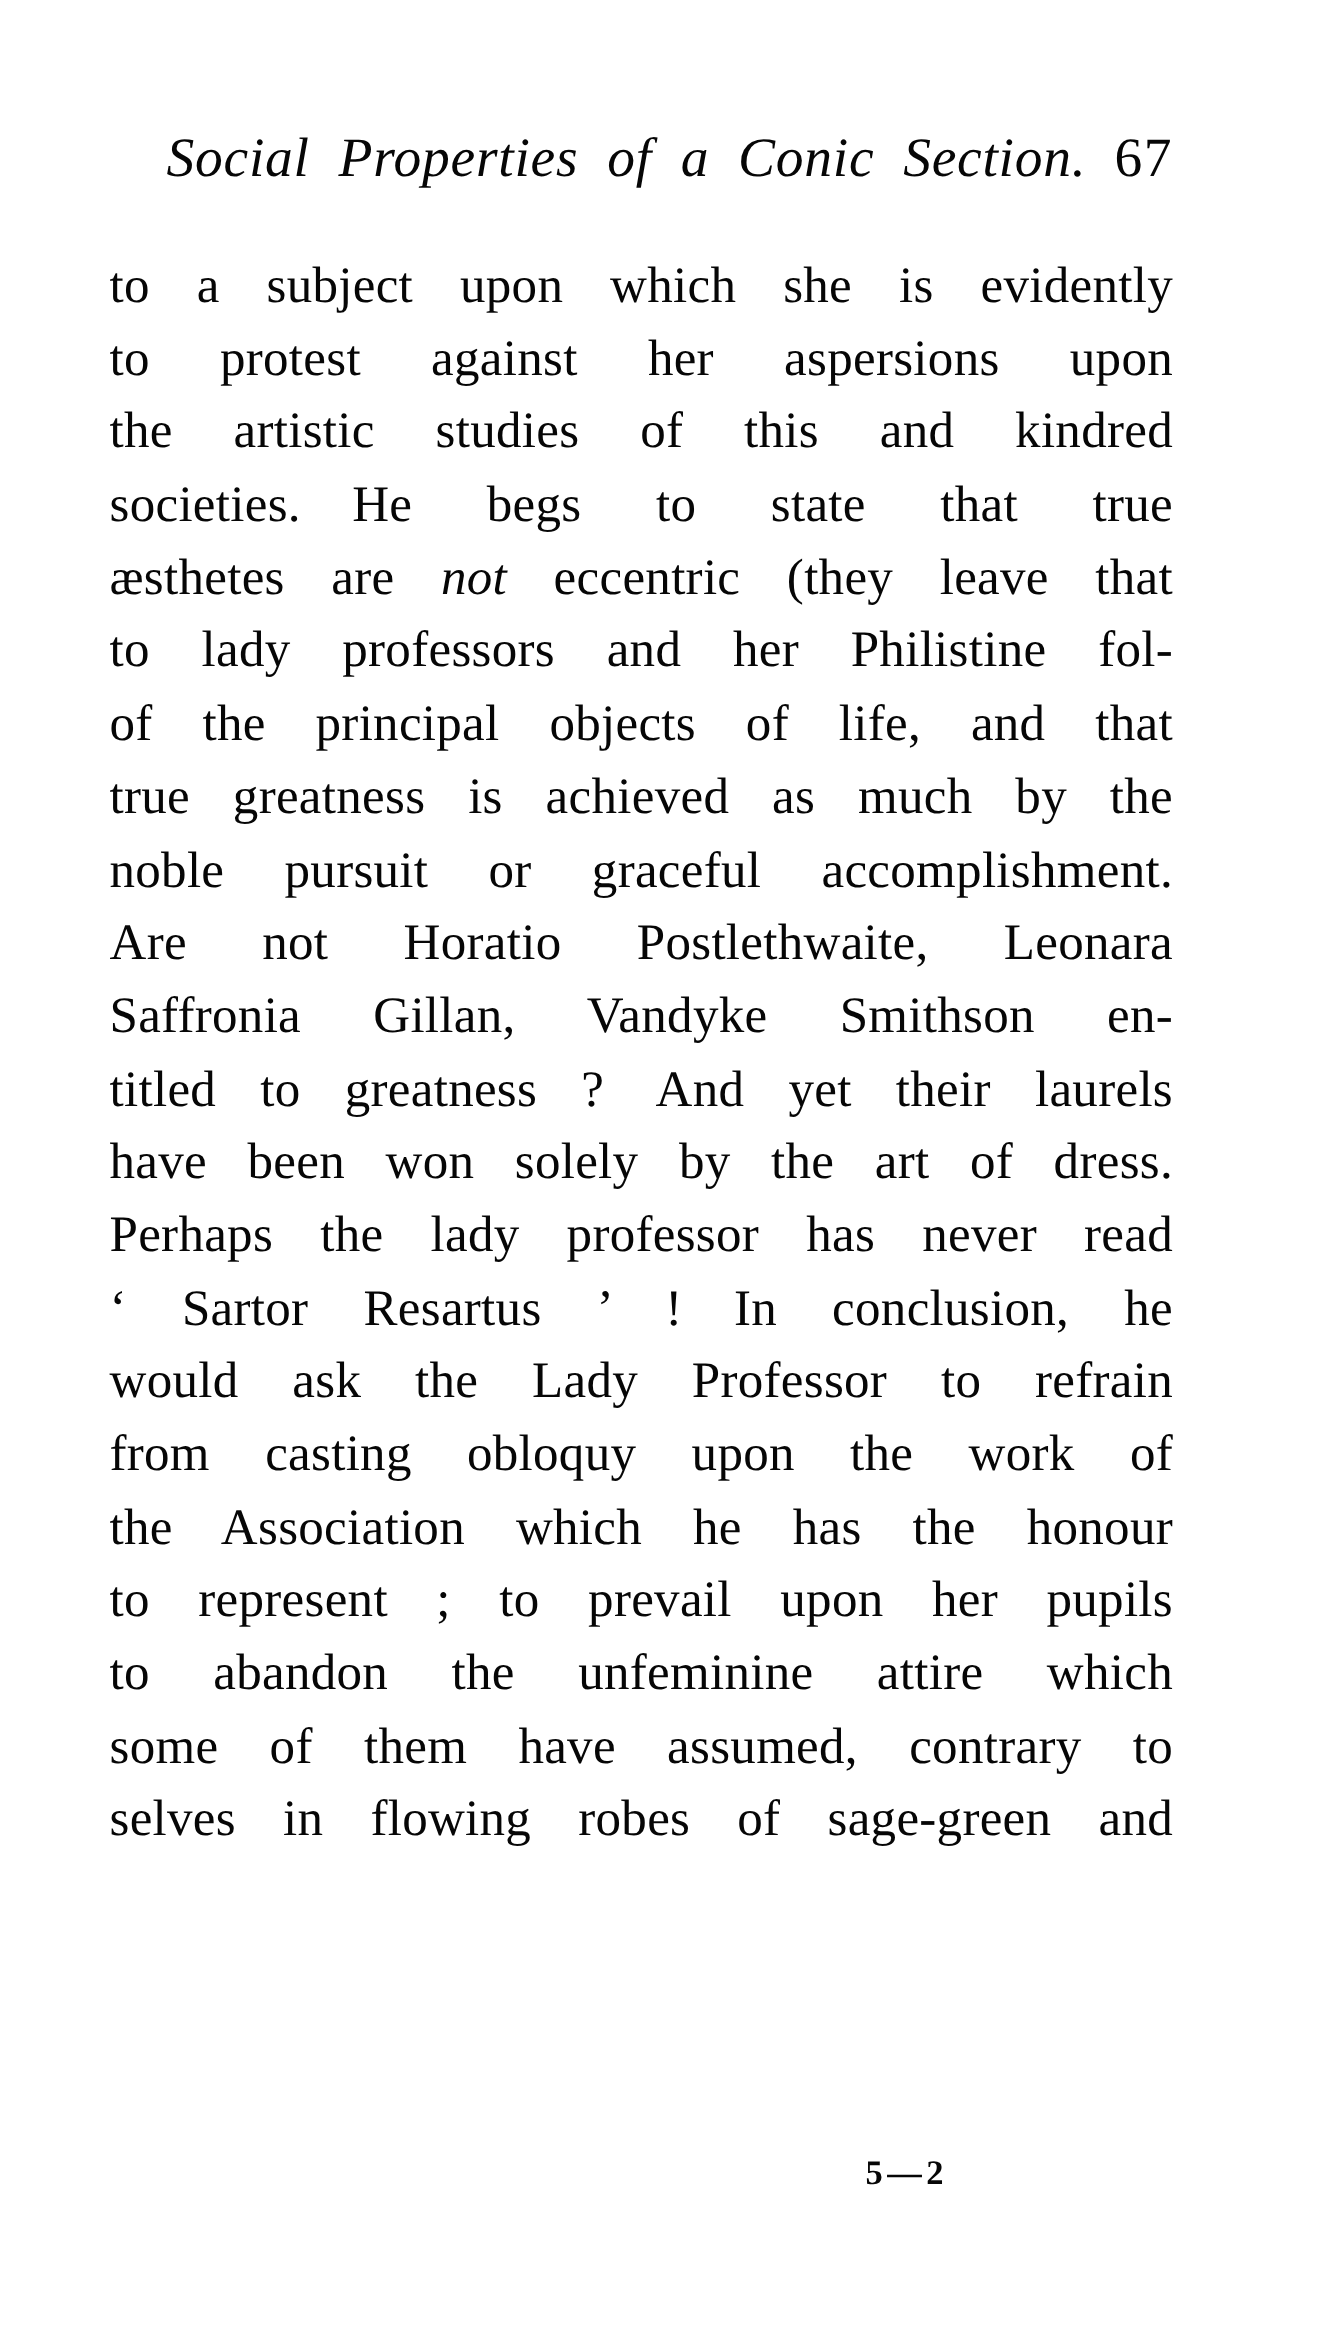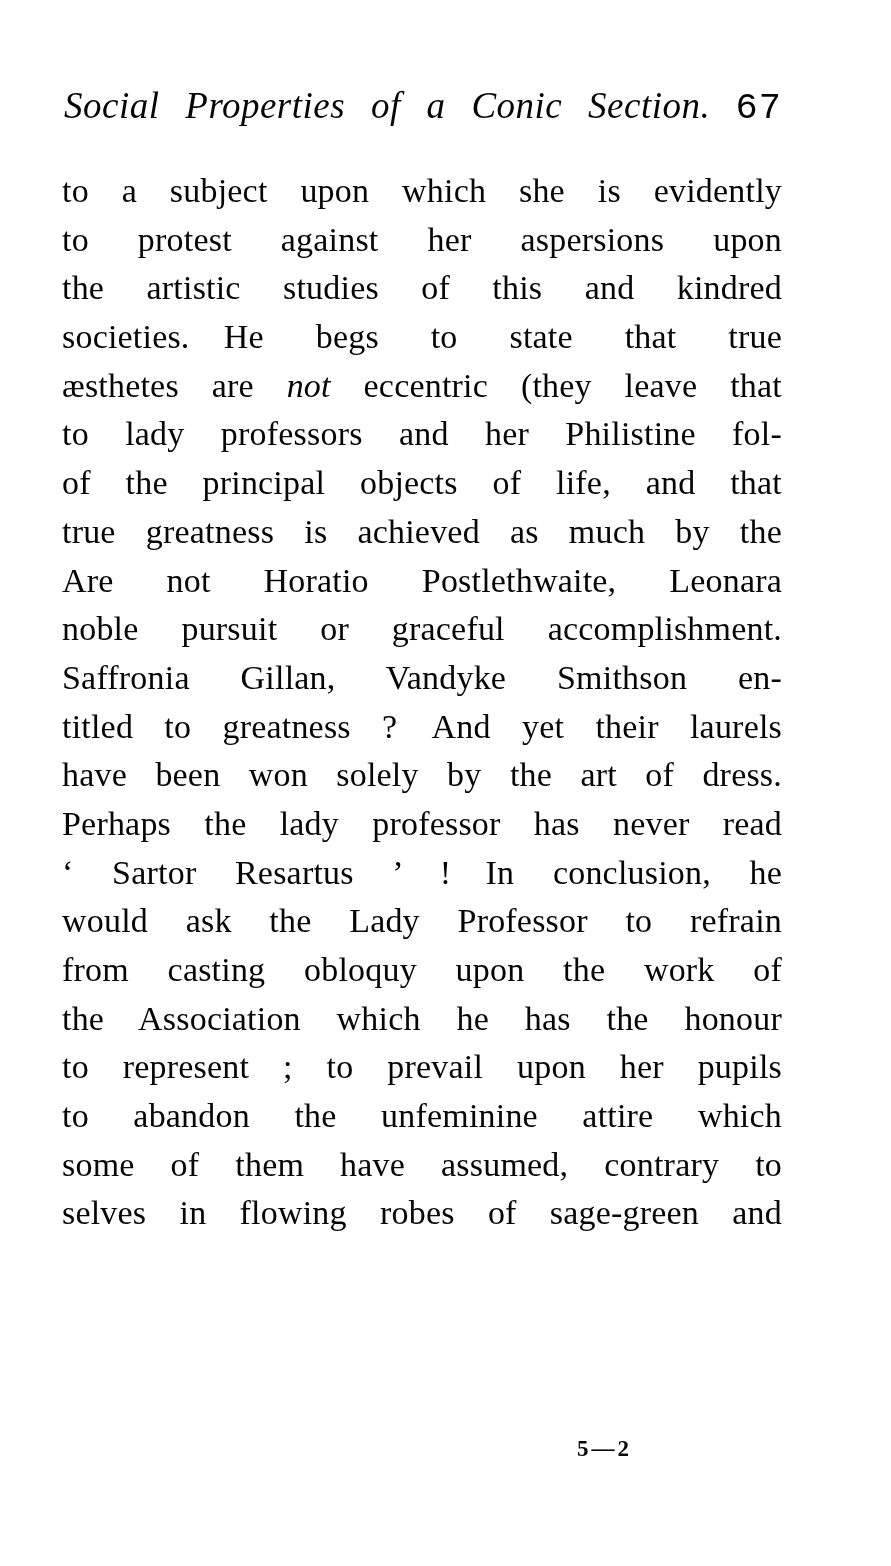--- a/index.html
+++ b/index.html
@@ -24,42 +24,43 @@
     width: 718px;
     font-size: 37px;
     line-height: 52px;
     text-align: justify;
     text-align-last: justify;
     -moz-text-align-last: justify;
   }
   .running-head .head-title {
     font-style: italic;
     letter-spacing: 0.5px;
+    margin-left: 47px;
   }
   .running-head .head-pagenum {
     font-style: normal;
     letter-spacing: 1px;
-    font-family: Liberation Mono, monospace;
   }
   
   .body-text {
     position: absolute;
     top: 167px;
     left: 62px;
     width: 720px;
   }
   .line {
     font-size: 34px;
     line-height: 48.7px;
     height: 48.7px;
     text-align: justify;
     text-align-last: justify;
     -moz-text-align-last: justify;
     letter-spacing: 0.2px;
     overflow: visible;
+    margin-left: 11px;
   }
   .line em {
     font-style: italic;
   }
   
   .signature-mark {
     position: absolute;
     top: 1436px;
     left: 577px;
     font-size: 23px;
@@ -79,22 +80,22 @@
 
   <div class="body-text" id="body-text">
       <div class="line"><span>to a subject upon which she is evidently</span></div>
       <div class="line"><span>to protest against her aspersions upon</span></div>
       <div class="line"><span>the artistic studies of this and kindred</span></div>
       <div class="line"><span>societies. He begs to state that true</span></div>
       <div class="line"><span>æsthetes are </span><em>not</em><span> eccentric (they leave that</span></div>
       <div class="line"><span>to lady professors and her Philistine fol-</span></div>
       <div class="line"><span>of the principal objects of life, and that</span></div>
       <div class="line"><span>true greatness is achieved as much by the</span></div>
+      <div class="line"><span>noble pursuit or graceful accomplishment.</span></div>
       <div class="line"><span>Are not Horatio Postlethwaite, Leonara</span></div>
-      <div class="line"><span>noble pursuit or graceful accomplishment.</span></div>
       <div class="line"><span>Saffronia Gillan, Vandyke Smithson en-</span></div>
       <div class="line"><span>titled to greatness ? And yet their laurels</span></div>
       <div class="line"><span>have been won solely by the art of dress.</span></div>
       <div class="line"><span>Perhaps the lady professor has never read</span></div>
       <div class="line"><span>‘ Sartor Resartus ’ ! In conclusion, he</span></div>
       <div class="line"><span>would ask the Lady Professor to refrain</span></div>
       <div class="line"><span>from casting obloquy upon the work of</span></div>
       <div class="line"><span>the Association which he has the honour</span></div>
       <div class="line"><span>to represent ; to prevail upon her pupils</span></div>
       <div class="line"><span>to abandon the unfeminine attire which</span></div>

